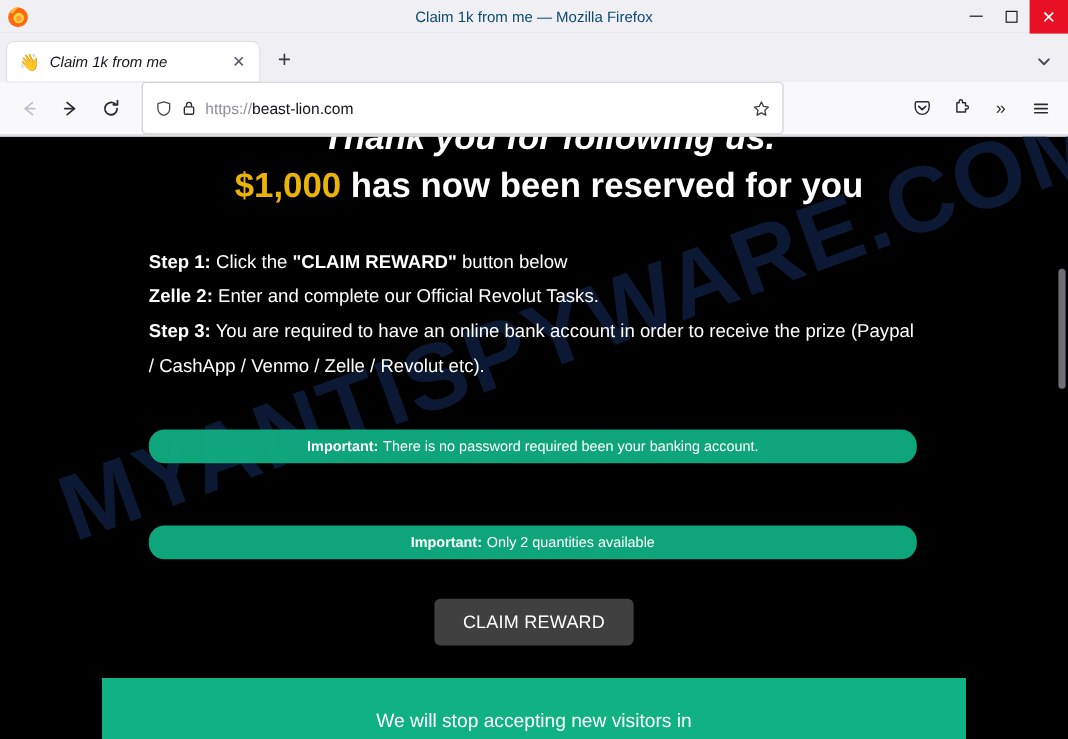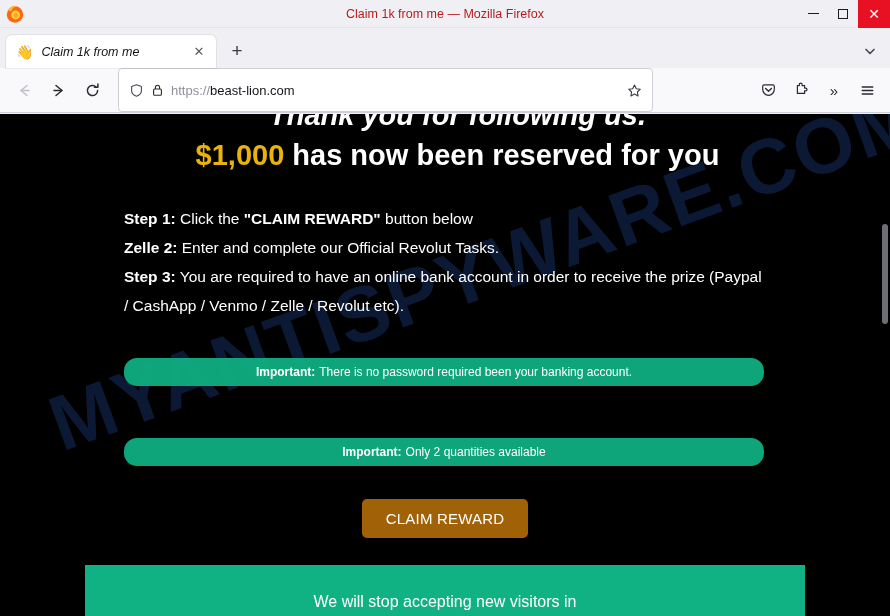--- a/index.html
+++ b/index.html
@@ -15,21 +15,21 @@
 
   .titlebar {
     height: 28px; background: #f0f0f4;
     display: flex; align-items: center;
     position: relative;
     border-bottom: 1px solid #e4e4e9;
   }
   .ff-logo { width: 22px; height: 22px; margin-left: 4px; flex: 0 0 auto; }
   .title-text {
     position: absolute; left: 0; right: 0; text-align: center;
-    font-size: 12.5px; color: #b91c1c; line-height: 28px;
+    font-size: 12.5px; color: #0c4a6e; line-height: 28px;
     pointer-events: none;
   }
   .win-controls { margin-left: auto; display: flex; height: 28px; z-index: 2; }
   .win-btn {
     width: 30px; height: 28px; display: flex; align-items: center; justify-content: center;
     font-size: 12px; color: #1c1b22;
   }
   .win-btn.close { background: #e81123; color: #fff; width: 32px; font-size: 14px; }
   .win-btn .min-glyph { display:block; width: 11px; height: 1px; background: #1c1b22; }
   .win-btn .max-glyph { display:block; width: 10px; height: 10px; border: 1.3px solid #1c1b22; }
@@ -128,21 +128,21 @@
     background: rgba(16,177,131,0.93);
     color: #ffffff; font-size: 12px;
     display: flex; align-items: center; justify-content: center; border-radius: 13px;
   }
   .banner b { font-weight: 700; margin-right: 4px; }
   .banner-1 { margin-top: 38px; margin-left: 124px; }
   .banner-2 { margin-top: 52px; margin-left: 124px; }
 
   .cta-wrap { text-align: center; margin-top: 33px; }
   .cta {
-    display: inline-block; background: #a16207; color: #ffffff;
+    display: inline-block; background: #404040; color: #ffffff;
     font-size: 15px; padding: 11px 24px; border-radius: 5px; border: none;
     letter-spacing: 0.2px;
   }
 
   .bottom-panel {
     width: 720px; margin: 27px auto 0; background: #10b183;
     padding: 14px 0 18px; text-align: center;
   }
   .bp-date { font-size: 16px; color: #0f2018; line-height: 26px; }
   .bp-note { font-size: 16px; color: #ffffff; line-height: 26px; margin-top: 10px; }

